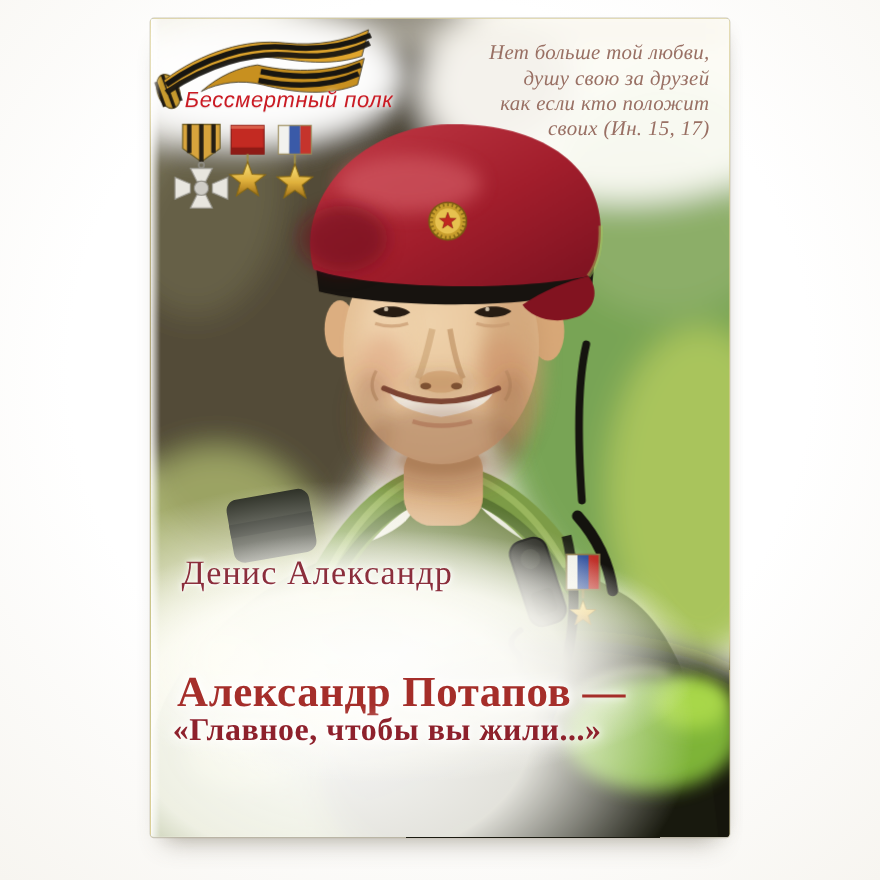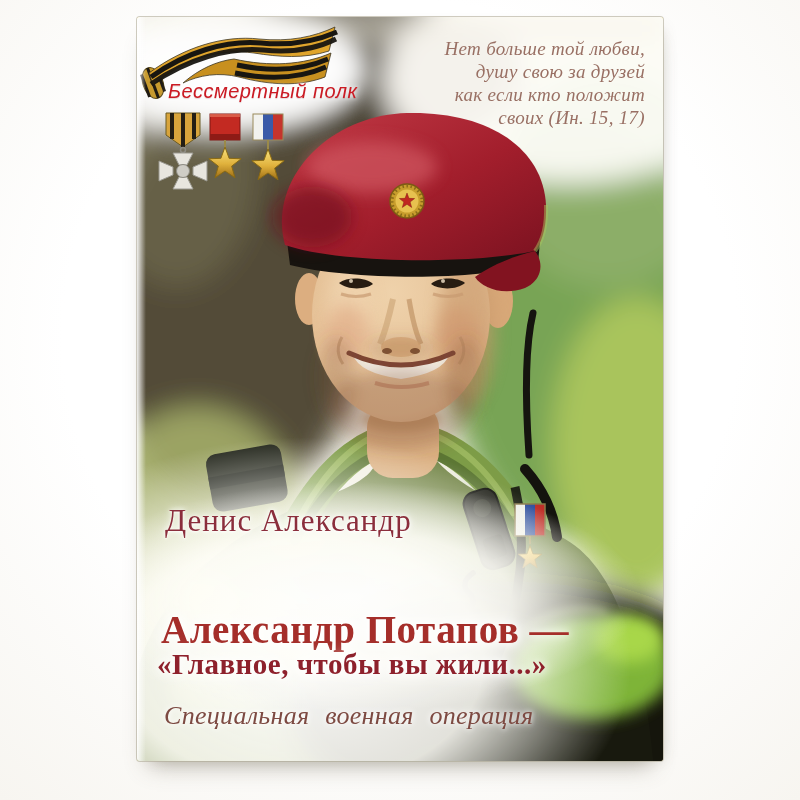--- a/index.html
+++ b/index.html
@@ -291,17 +291,16 @@
 
     <div class="txt author">Денис Александр</div>
 
     <div class="txt title">
       <div>Александр Потапов —</div>
     </div>
 
     <div class="txt subtitle">«Главное, чтобы вы жили...»</div>
 
     <div class="txt series">
-      <div>Специальная военная операция</div>
     </div>
 
   </div>
 </div>
 
 </body></html>

